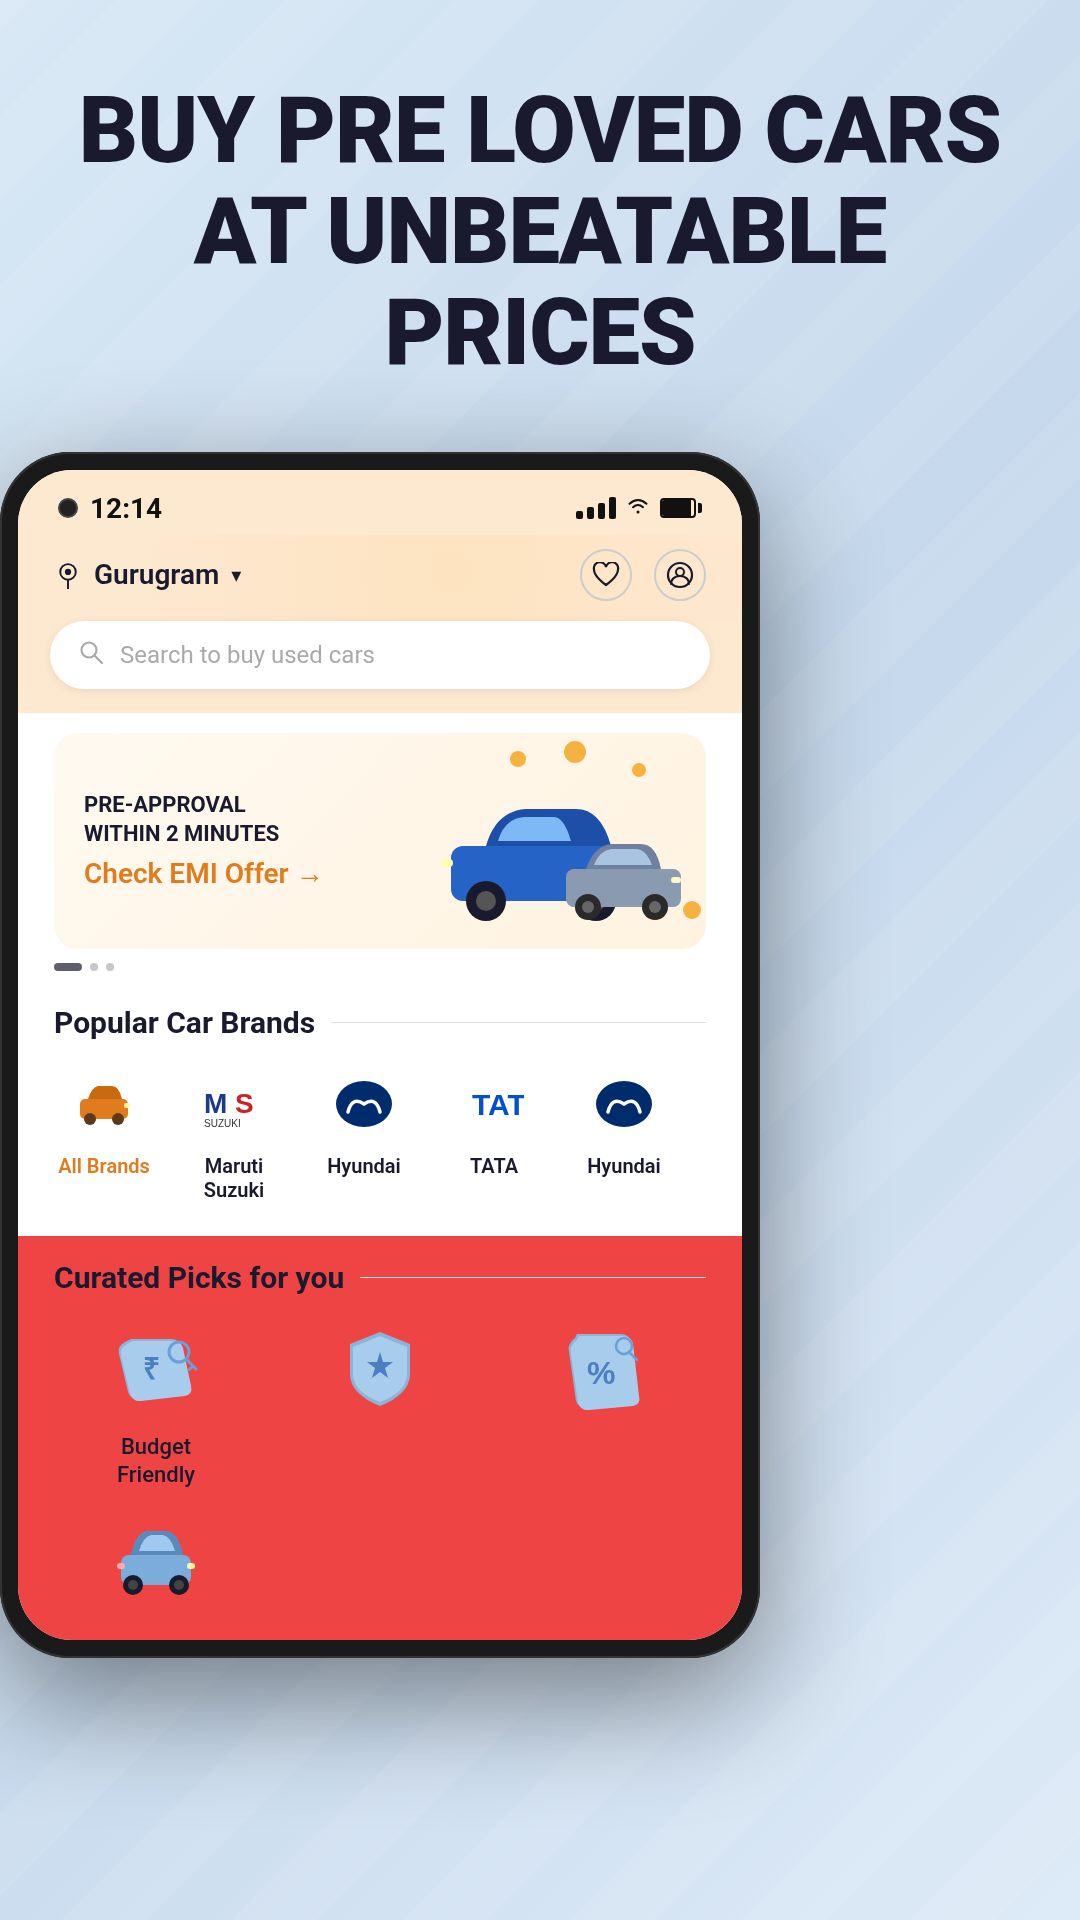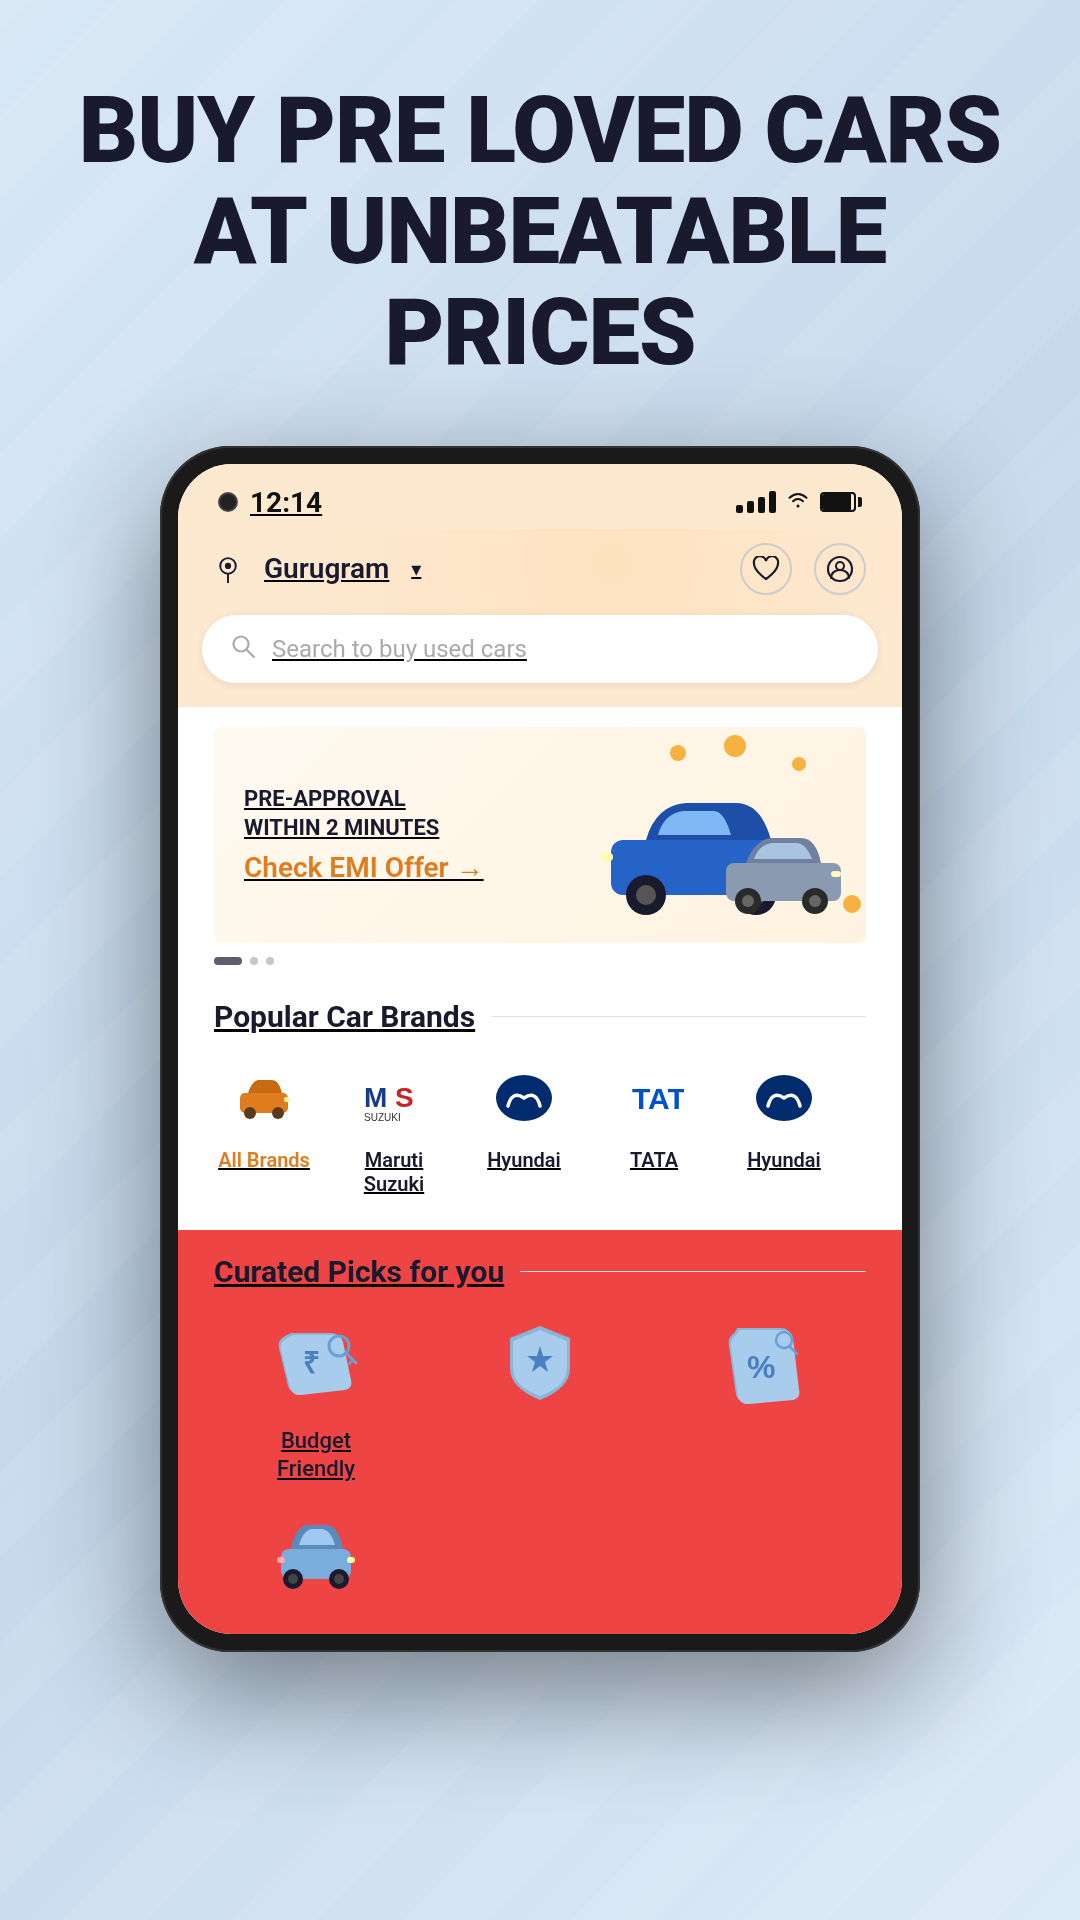--- a/index.html
+++ b/index.html
@@ -38,25 +38,23 @@
       font-size: 92px;
       font-weight: 900;
       color: #1a1a2e;
       line-height: 1.1;
       letter-spacing: -1px;
     }
 
     
     .phone-wrapper {
       display: flex;
-      justify-content: center;
       position: relative;
       z-index: 2;
-      margin-top: 22px;
-      text-decoration: underline;
+      margin-top: 28px;
     }
     .phone {
       width: 760px;
       background: #1a1a1a;
       border-radius: 70px;
       padding: 18px;
       box-shadow: 0 40px 120px rgba(0,0,0,0.45), inset 0 0 0 2px #333;
       position: relative;
     }
     .phone-inner {
@@ -139,21 +137,21 @@
       background: #fde8d0;
       padding: 14px 36px 20px;
       display: flex;
       justify-content: space-between;
       align-items: center;
       background-image: radial-gradient(circle at 60% 40%, rgba(255,200,100,0.15) 0%, transparent 70%);
     }
     .location-selector {
       display: flex;
       align-items: center;
-      gap: 22px;
+      gap: 12px;
     }
     .location-pin {
       width: 28px;
       height: 28px;
     }
     .location-text {
       font-size: 28px;
       font-weight: 600;
       color: #1a1a2e;
     }
@@ -175,21 +173,21 @@
       align-items: center;
       justify-content: center;
       background: transparent;
       font-size: 26px;
       cursor: pointer;
     }
 
     
     .search-section {
       background: #fde8d0;
-      padding: 0 24px 24px;
+      padding: 0 32px 24px;
     }
     .search-bar {
       background: #fff;
       border-radius: 40px;
       display: flex;
       align-items: center;
       padding: 18px 28px;
       gap: 16px;
       box-shadow: 0 2px 10px rgba(0,0,0,0.08);
     }
@@ -202,21 +200,21 @@
       color: #aaa;
     }
 
     
     .banner-section {
       background: #fff;
       padding: 20px 36px 10px;
     }
     .banner-card {
       background: linear-gradient(135deg, #fff9f0 0%, #fff3e0 100%);
-      border-radius: 8px;
+      border-radius: 24px;
       padding: 28px 30px;
       display: flex;
       align-items: center;
       justify-content: space-between;
       position: relative;
       overflow: hidden;
       min-height: 200px;
     }
     .banner-text {
       flex: 1;

